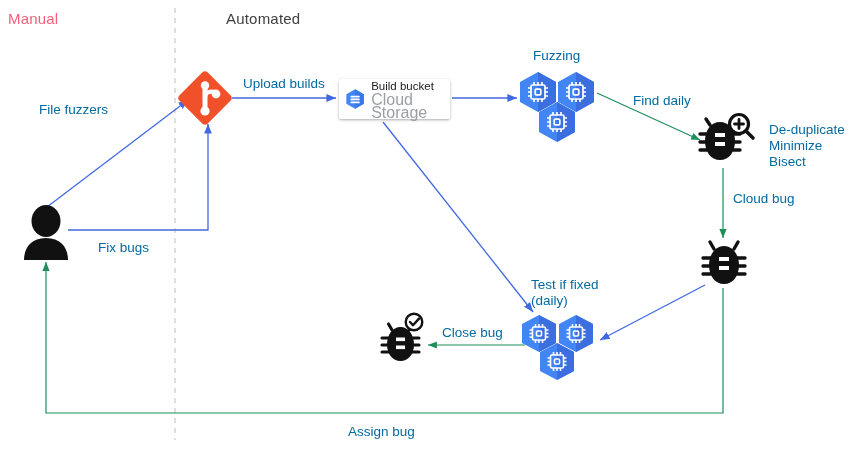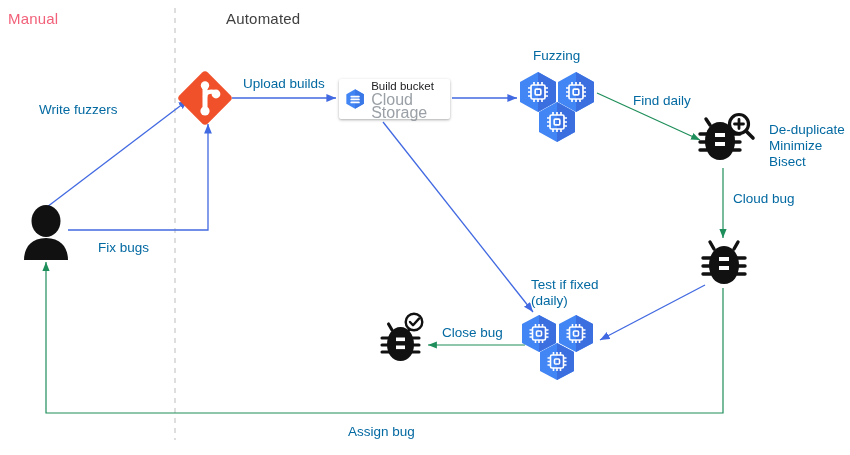--- a/index.html
+++ b/index.html
@@ -59,21 +59,21 @@
 
     <line x1="383" y1="122" x2="533" y2="312" stroke="#4169E1" stroke-width="1.3" marker-end="url(#arrB)"></line>
 
     <line x1="705" y1="285" x2="600" y2="340" stroke="#4169E1" stroke-width="1.3" marker-end="url(#arrB)"></line>
 
     <line x1="525" y1="345" x2="428" y2="345" stroke="#1E8E5A" stroke-width="1.2" marker-end="url(#arrG)"></line>
 
     <polyline points="723,288 723,413 46,413 46,262" fill="none" stroke="#1E8E5A" stroke-width="1.2" marker-end="url(#arrG)"></polyline>
   </svg>
 
-  <div class="lbl" style="left:39px;top:102px;">Write fuzzers</div>
+  <div class="lbl" style="left:39px;top:102px;">File fuzzers</div>
   <div class="lbl" style="left:98px;top:240px;">Fix bugs</div>
   <div class="lbl" style="left:243px;top:76px;">Upload builds</div>
   <div class="lbl" style="left:633px;top:93px;">Find daily</div>
   <div class="lbl" style="left:733px;top:191px;">Cloud bug</div>
   <div class="lbl" style="left:348px;top:424px;">Assign bug</div>
   <div class="lbl" style="left:442px;top:325px;">Close bug</div>
 
   <div class="lbl" style="left:533px;top:48px;">Fuzzing</div>
   <div class="lbl multi" style="left:531px;top:277px;">Test if fixed
 (daily)</div>

